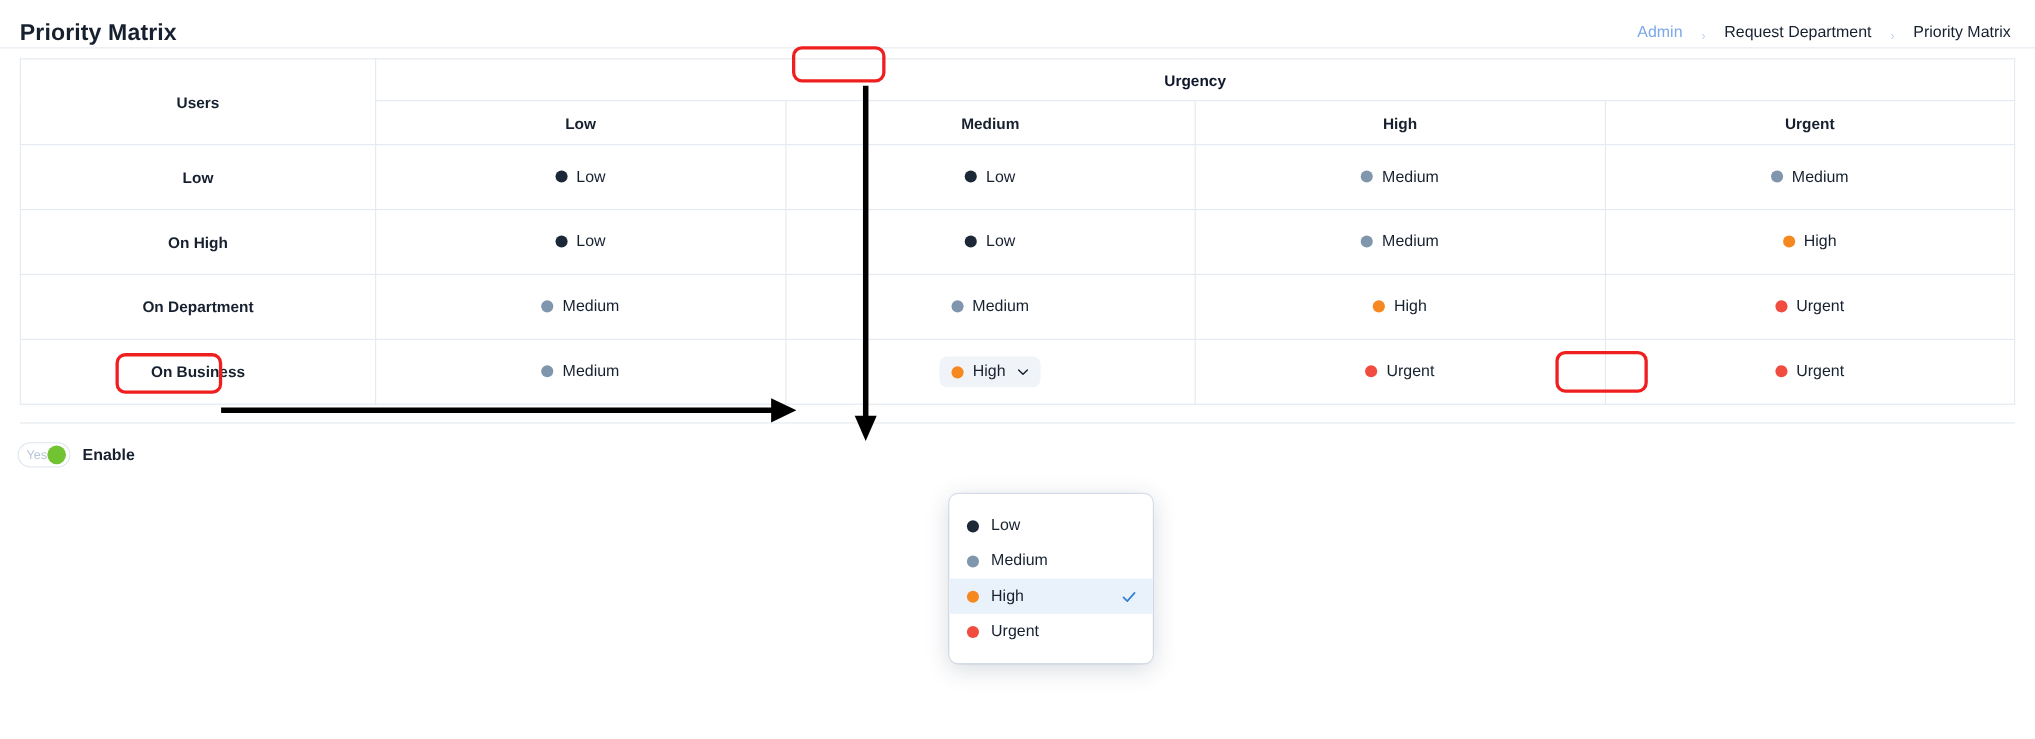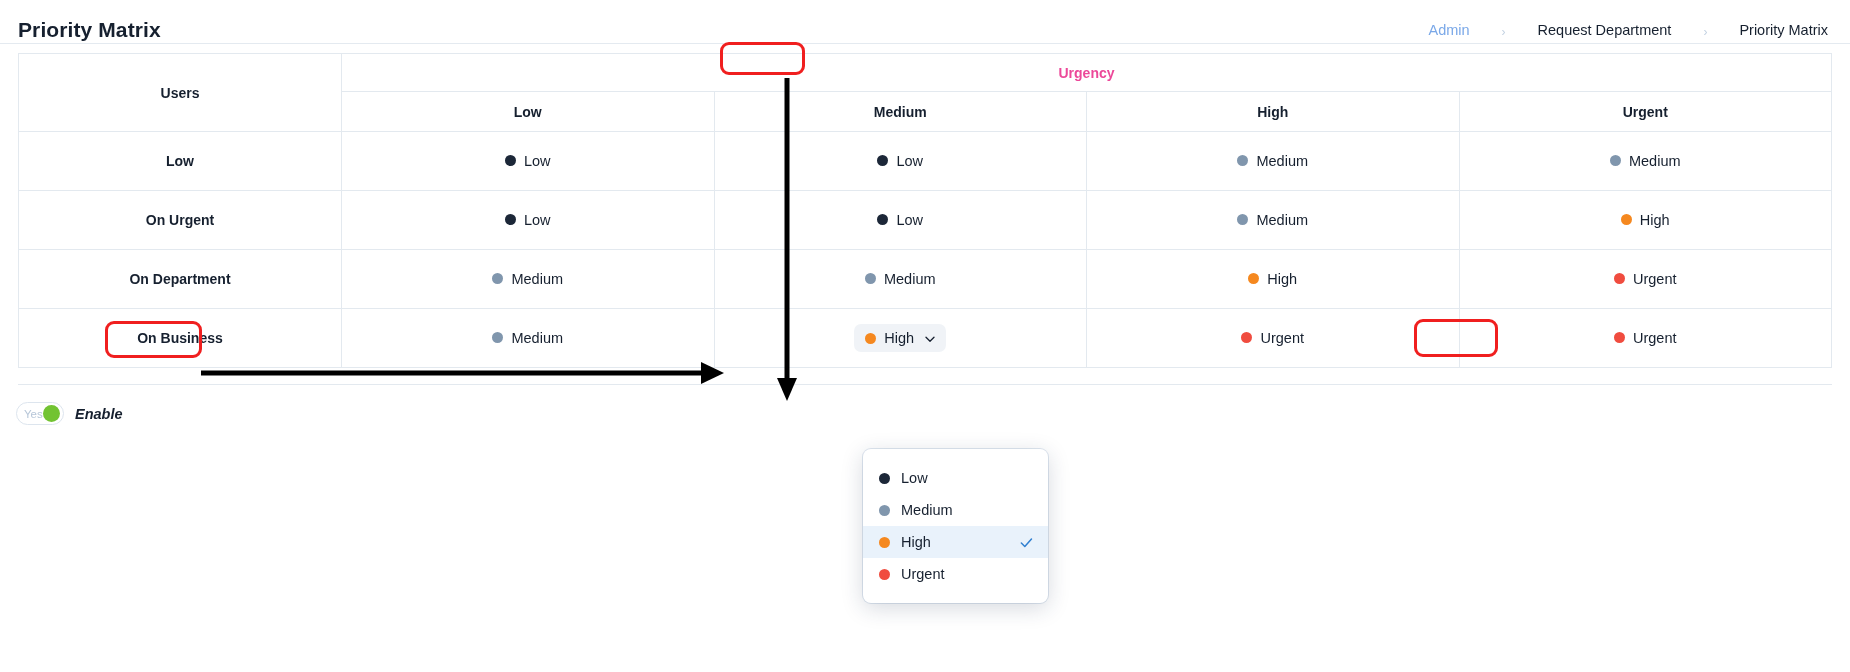--- a/index.html
+++ b/index.html
@@ -24,21 +24,21 @@
   }
   .page-title {
     font-size: 21px;
     font-weight: 700;
     letter-spacing: .1px;
     color: #16202f;
   }
   .breadcrumb {
     display: flex;
     align-items: flex-end;
-    gap: 15px;
+    gap: 0;
     font-size: 14.5px;
   }
   .crumb { color: #16202f; white-space: nowrap; }
   .crumb.link { color: #7aa8e8; }
   .crumb-sep {
     color: #c3d2e2;
     font-size: 12px;
     margin: 0 17px;
     transform: translateY(1px);
   }
@@ -62,21 +62,21 @@
   th.impact-head {
     width: 323px;
     font-weight: 700;
     font-size: 14.5px;
     color: #16202f;
   }
   th.urgency-head {
     font-weight: 700;
     font-size: 14.5px;
     height: 38px;
-    color: #ec4899;
+    color: #0f172a;
     border-bottom: 1px solid #e3e9ef;
   }
   th.sub-head {
     height: 40px;
     font-weight: 700;
     font-size: 14.5px;
     color: #16202f;
     position: relative;
   }
   td.row-head {
@@ -206,21 +206,20 @@
   }
   .knob {
     width: 17px; height: 17px;
     border-radius: 50%;
     background: #72c332;
   }
   .toggle-label {
     font-size: 14.5px;
     font-weight: 700;
     color: #16202f;
-    font-style: italic;
   }
 </style>
 </head>
 <body>
 
 <div class="topbar">
   <div class="page-title">Priority Matrix</div>
   <div class="breadcrumb">
     <span class="crumb link">Admin</span>
     <span class="crumb-sep">›</span>
@@ -259,21 +258,21 @@
           <td class="cell"><span class="cellval">
               <span class="dot" style="background: rgb(128, 150, 173);"></span>
               <span>Medium</span>
             </span></td>
           <td class="cell"><span class="cellval">
               <span class="dot" style="background: rgb(128, 150, 173);"></span>
               <span>Medium</span>
             </span></td>
         </tr>
         <tr>
-          <td class="row-head">On Urgent</td>
+          <td class="row-head">On High</td>
           <td class="cell"><span class="cellval">
               <span class="dot" style="background: rgb(28, 39, 56);"></span>
               <span>Low</span>
             </span></td>
           <td class="cell"><span class="cellval">
               <span class="dot" style="background: rgb(28, 39, 56);"></span>
               <span>Low</span>
             </span></td>
           <td class="cell"><span class="cellval">
               <span class="dot" style="background: rgb(128, 150, 173);"></span>

